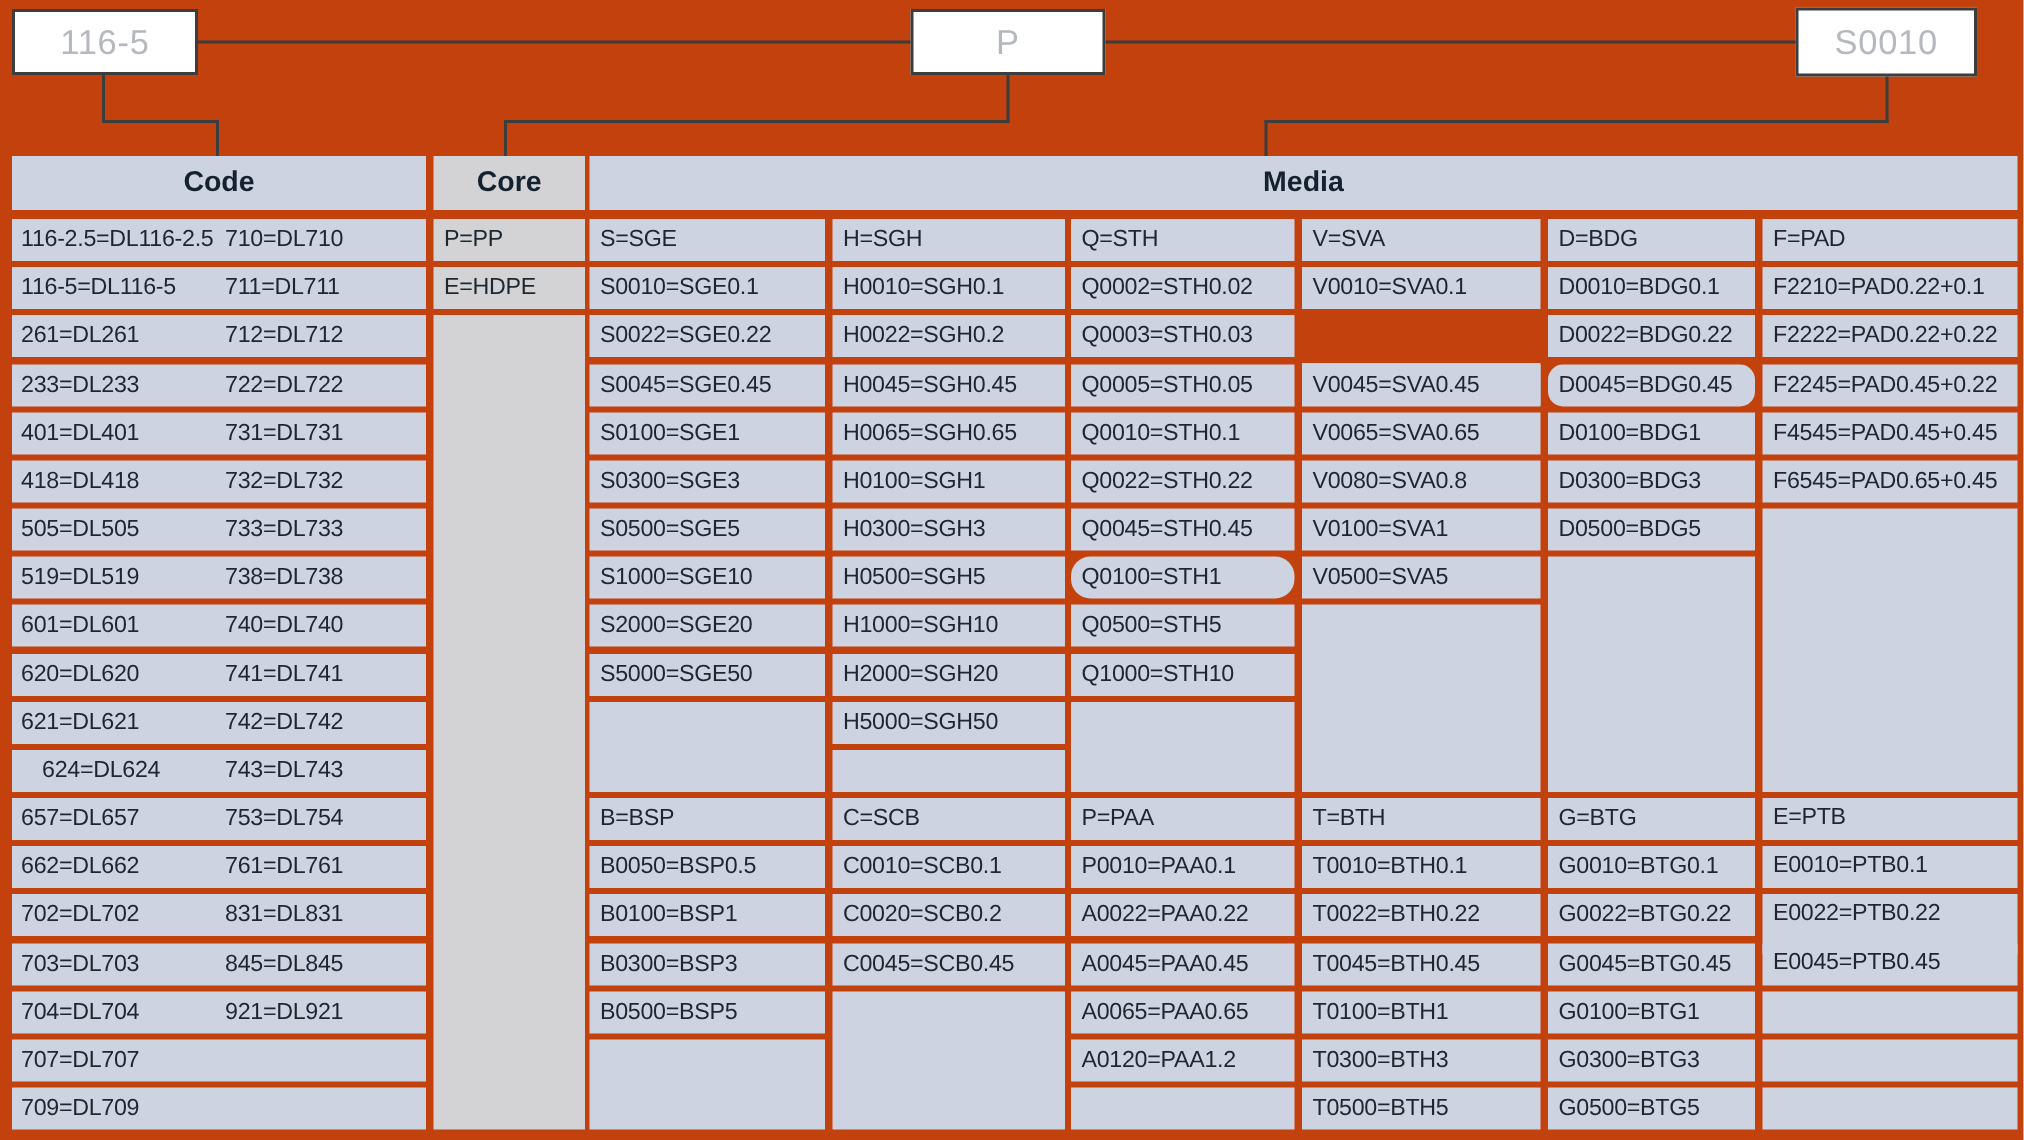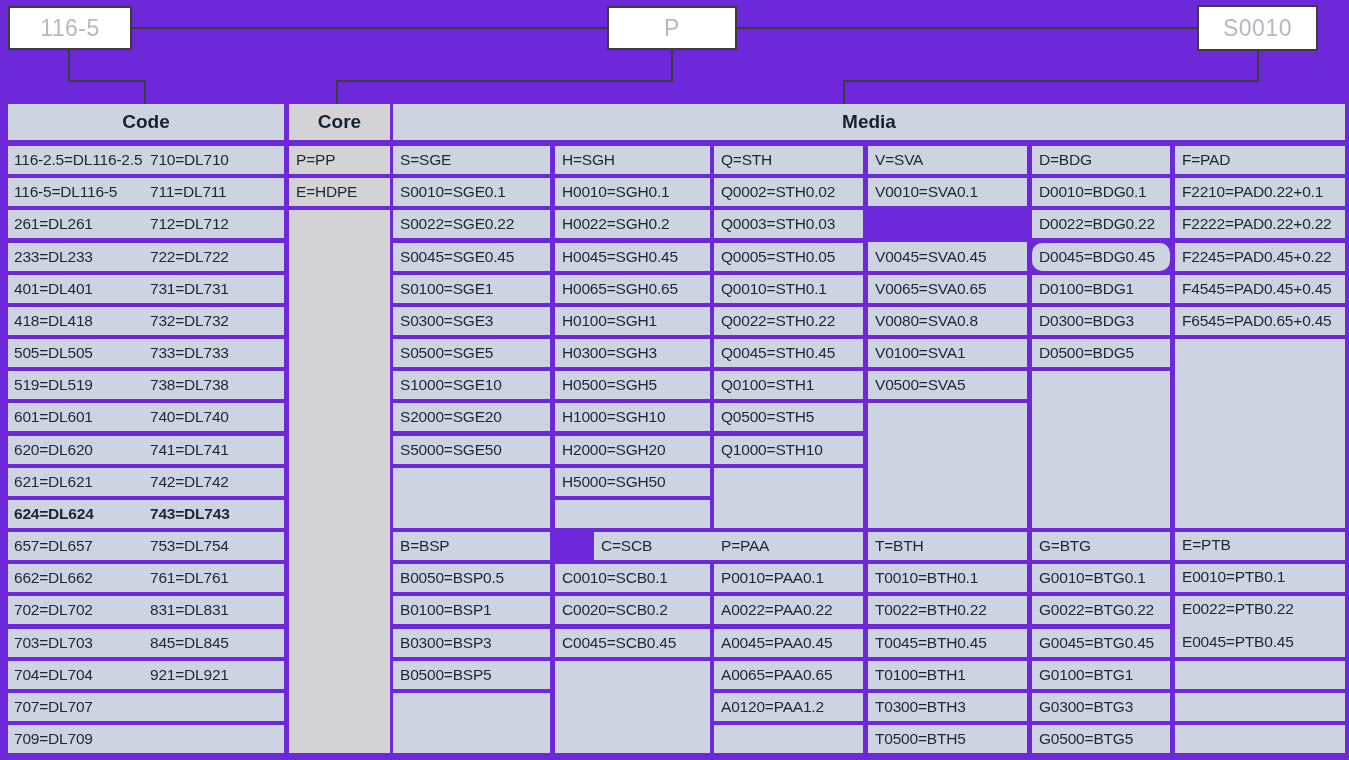--- a/index.html
+++ b/index.html
@@ -1,16 +1,16 @@
 <!DOCTYPE html>
 <html><head>
 <meta charset="utf-8">
 <style>
   html,body{margin:0;padding:0;background:#fff;}
-  .stage{position:relative;width:1349px;height:760px;background:#6d28d9;
+  .stage{position:relative;width:1349px;height:760px;background:#c2410c;
          font-family:"Liberation Sans",sans-serif;overflow:hidden;}
   .box{position:absolute;border:2px solid #3d3d3d;background:#fff;box-sizing:border-box;
        display:flex;align-items:center;justify-content:center;
        font-size:23px;color:#b5b9bf;letter-spacing:.5px;}
   .line{position:absolute;background:#3d3d3d;}
   .hdr{position:absolute;top:104px;height:36px;box-sizing:border-box;background:#cdd3e0;
        display:flex;align-items:center;justify-content:center;
        font-weight:bold;font-size:19px;color:#142230;}
   .hdr.gray{background:#d3d3d5;}
   .colwrap{position:absolute;top:0;left:0;width:100%;height:100%;}
@@ -100,21 +100,21 @@
         <span class="c-right">740=DL740</span>
       </div>
       <div class="cell" style="left: 8px; width: 276px; top: 436px; height: 28px; padding-left: 6px;">
         <span class="c-left">620=DL620</span>
         <span class="c-right">741=DL741</span>
       </div>
       <div class="cell" style="left: 8px; width: 276px; top: 468px; height: 28px; padding-left: 6px;">
         <span class="c-left">621=DL621</span>
         <span class="c-right">742=DL742</span>
       </div>
-      <div class="cell" style="left: 8px; width: 276px; top: 500px; height: 28px; padding-left: 6px; font-weight: bold;">
+      <div class="cell" style="left: 8px; width: 276px; top: 500px; height: 28px; padding-left: 20px;">
         <span class="c-left">624=DL624</span>
         <span class="c-right">743=DL743</span>
       </div>
       <div class="cell" style="left: 8px; width: 276px; top: 532px; height: 28px; padding-left: 6px;">
         <span class="c-left">657=DL657</span>
         <span class="c-right">753=DL754</span>
       </div>
       <div class="cell" style="left: 8px; width: 276px; top: 564px; height: 28px; padding-left: 6px;">
         <span class="c-left">662=DL662</span>
         <span class="c-right">761=DL761</span>
@@ -224,21 +224,21 @@
       <div class="cell" style="left: 555px; width: 155px; top: 403px; height: 28px;">
         <span>H1000=SGH10</span>
       </div>
       <div class="cell" style="left: 555px; width: 155px; top: 436px; height: 28px;">
         <span>H2000=SGH20</span>
       </div>
       <div class="cell" style="left: 555px; width: 155px; top: 468px; height: 28px;">
         <span>H5000=SGH50</span>
       </div>
       <div class="cell" style="left: 555px; width: 155px; top: 500px; height: 28px;"></div>
-      <div class="cell" style="left: 555px; width: 138px; top: 532px; height: 28px; margin-left: 39px;">
+      <div class="cell" style="left: 555px; width: 155px; top: 532px; height: 28px;">
         <span>C=SCB</span>
       </div>
       <div class="cell" style="left: 555px; width: 155px; top: 564px; height: 28px;">
         <span>C0010=SCB0.1</span>
       </div>
       <div class="cell" style="left: 555px; width: 155px; top: 596px; height: 28px;">
         <span>C0020=SCB0.2</span>
       </div>
       <div class="cell" style="left: 555px; width: 155px; top: 629px; height: 28px;">
         <span>C0045=SCB0.45</span>
@@ -258,21 +258,21 @@
       </div>
       <div class="cell" style="left: 714px; width: 149px; top: 275px; height: 28px;">
         <span>Q0010=STH0.1</span>
       </div>
       <div class="cell" style="left: 714px; width: 149px; top: 307px; height: 28px;">
         <span>Q0022=STH0.22</span>
       </div>
       <div class="cell" style="left: 714px; width: 149px; top: 339px; height: 28px;">
         <span>Q0045=STH0.45</span>
       </div>
-      <div class="cell" style="left: 714px; width: 149px; top: 371px; height: 28px;">
+      <div class="cell" style="left: 714px; width: 149px; top: 371px; height: 28px; border-radius: 13px;">
         <span>Q0100=STH1</span>
       </div>
       <div class="cell" style="left: 714px; width: 149px; top: 403px; height: 28px;">
         <span>Q0500=STH5</span>
       </div>
       <div class="cell" style="left: 714px; width: 149px; top: 436px; height: 28px;">
         <span>Q1000=STH10</span>
       </div>
       <div class="cell" style="left: 714px; width: 149px; top: 468px; height: 60px;"></div>
       <div class="cell" style="left: 714px; width: 149px; top: 532px; height: 28px;">

